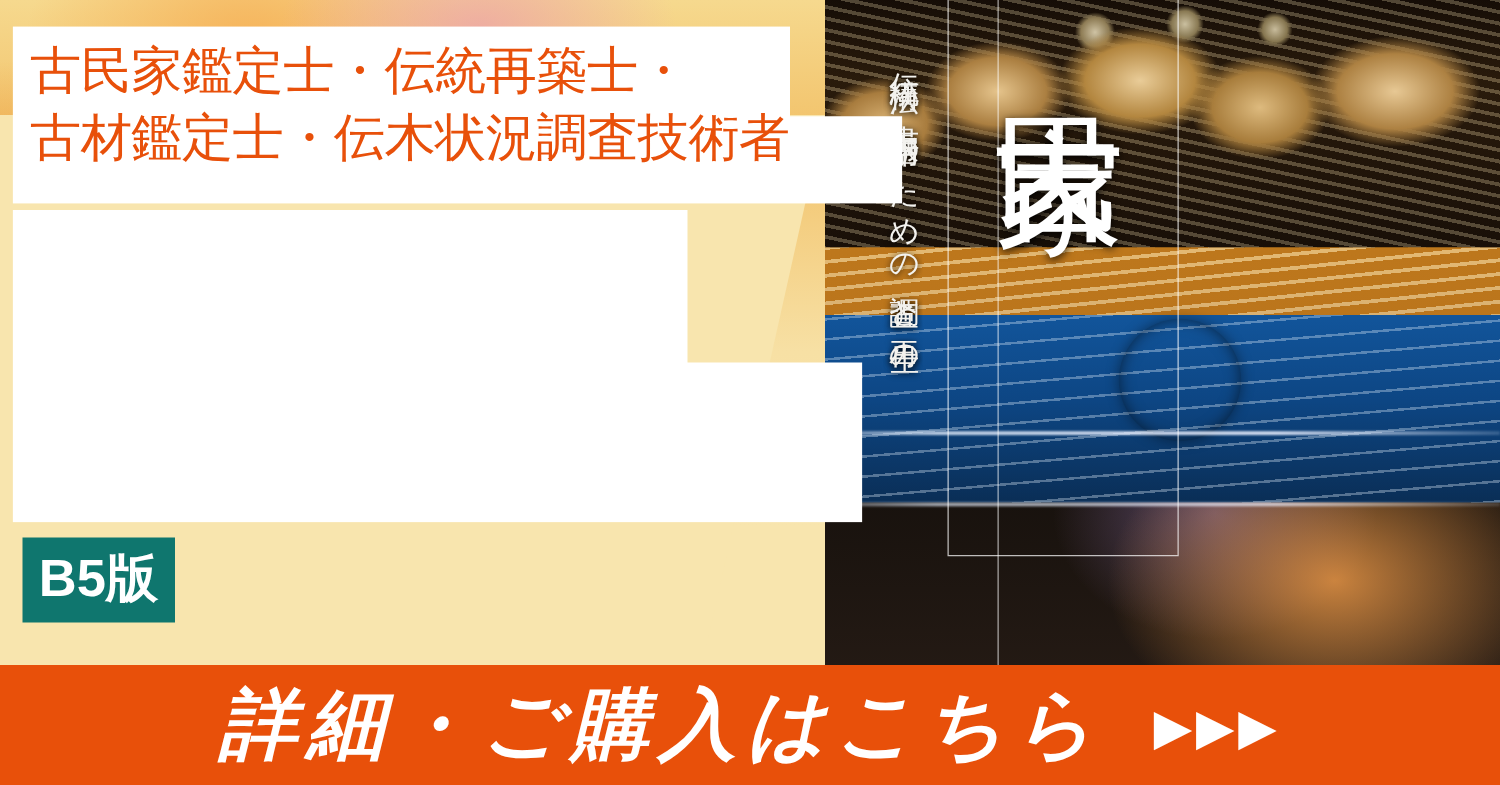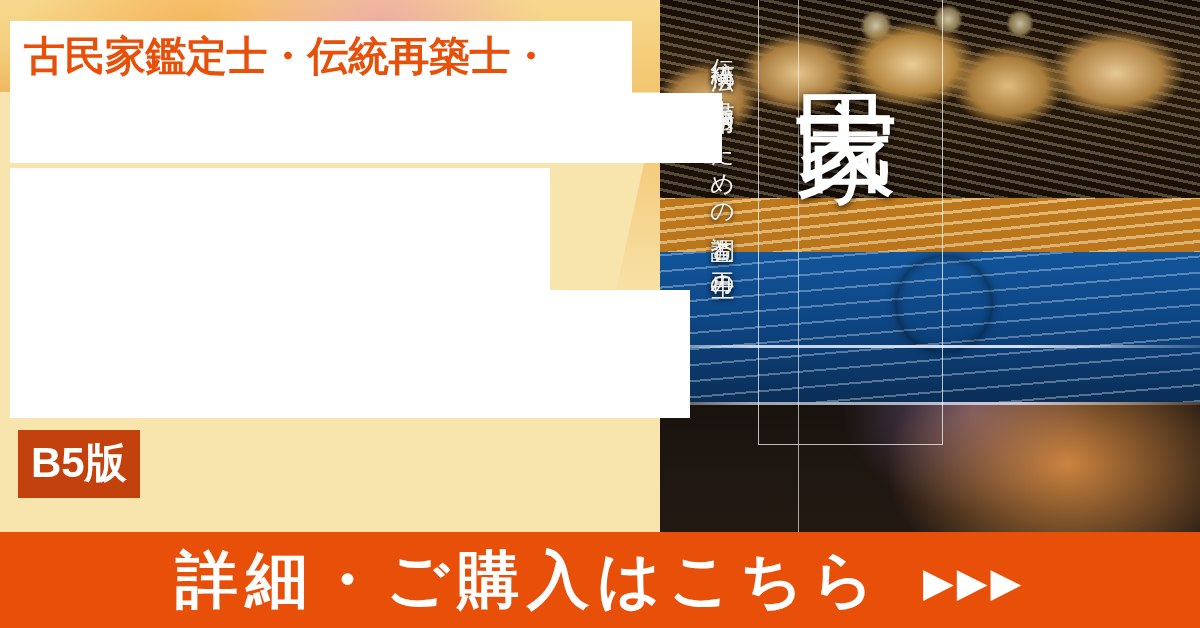--- a/index.html
+++ b/index.html
@@ -195,21 +195,21 @@
   }
 
   
   .subhead {
     position: absolute;
     left: 24px; top: 29px;
     width: 700px;
     color: #E8500A;
     font-size: 41px;
     line-height: 1.32;
-    font-weight: bold;
+    font-weight: normal;
     letter-spacing: -0.5px;
     white-space: nowrap;
   }
   .subhead .l2 { display: block; }
 
   .headline {
     position: absolute;
     left: 26px; top: 181px;
     width: 660px;
     color: #E8500A;
@@ -224,21 +224,21 @@
   }
 
   .price-row {
     position: absolute;
     left: 18px; top: 430px;
     display: flex;
     align-items: center;
     gap: 18px;
   }
   .badge {
-    background: #c2410c;
+    background: #0f766e;
     color: #ffffff;
     font-size: 42px;
     font-weight: bold;
     line-height: 1;
     padding: 12px 13px 14px;
     letter-spacing: 0px;
   }
   .price {
     color: #E8500A;
     font-size: 52px;
@@ -250,20 +250,21 @@
   
   .cta {
     position: absolute;
     left: 0; bottom: 0;
     width: 1200px; height: 96px;
     background: #E8500A;
     display: flex;
     align-items: center;
     justify-content: center;
     gap: 40px;
+    font-style: italic;
   }
   .cta-label {
     color: #ffffff;
     font-size: 62px;
     font-weight: bold;
     letter-spacing: 8px;
     white-space: nowrap;
   }
   .cta-arrows {
     color: #ffffff;
@@ -295,20 +296,21 @@
 
   <div class="warmbg"></div>
   <div class="wedge"></div>
   <div class="wedge-top"></div>
 
   <div class="panel-top"></div>
   <div class="panel-mid"></div>
 
   <div class="subhead">
     <span class="l1">古民家鑑定士・伝統再築士・</span>
+    <span class="l2">古材鑑定士・伝木状況調査技術者</span>
   </div>
 
 
   <div class="price-row">
     <span class="badge">B5版</span>
   </div>
 
   <div class="cta">
     <span class="cta-label">詳細・ご購入はこちら</span>
     <span class="cta-arrows">▶▶▶</span>

